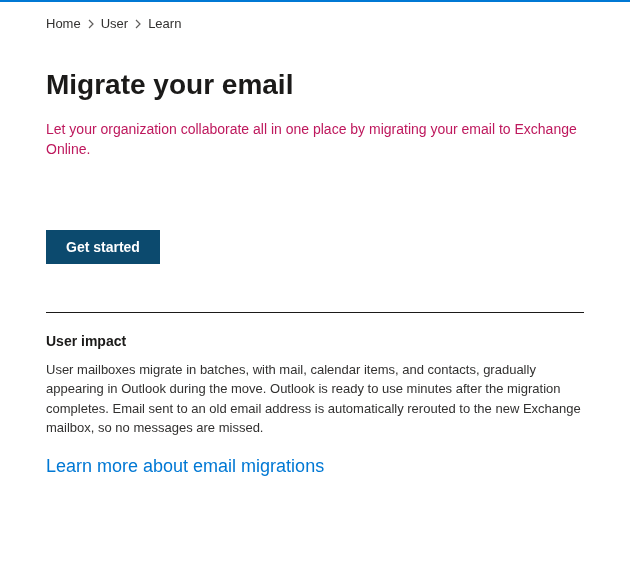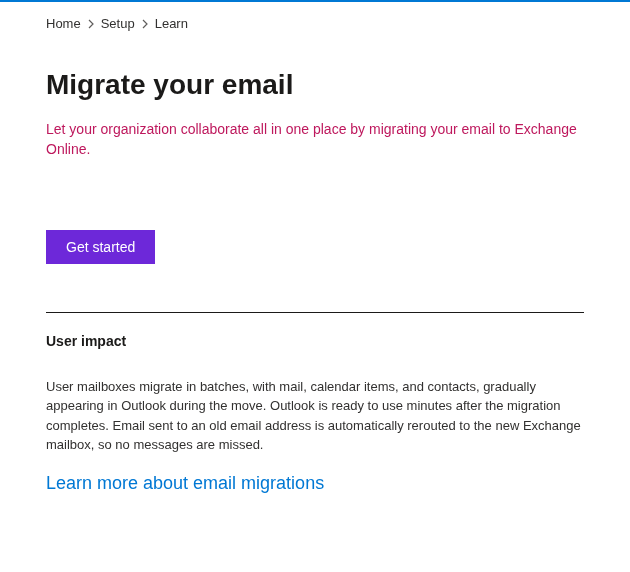--- a/index.html
+++ b/index.html
@@ -42,40 +42,40 @@
       margin-bottom: 18px;
     }
     .description {
       font-size: 14px;
       line-height: 1.45;
       color: #be185d;
       margin-bottom: 70px;
       max-width: 560px;
     }
     .primary-button {
-      background: #6d28d9;
+      background: #0c4a6e;
       color: #fff;
       border: none;
       font-size: 14px;
-      font-weight: 400;
+      font-weight: 700;
       padding: 9px 20px;
       cursor: pointer;
       font-family: inherit;
       margin-bottom: 48px;
     }
     hr.divider {
       border: none;
       border-top: 1px solid #1b1a19;
       margin-bottom: 20px;
     }
     h2.section-title {
       font-size: 14px;
       font-weight: 700;
       color: #1b1a19;
-      margin-bottom: 28px;
+      margin-bottom: 11px;
     }
     .section-body {
       font-size: 13px;
       line-height: 1.5;
       color: #323130;
       margin-bottom: 18px;
     }
     .link {
       color: #0078d4;
       text-decoration: none;
@@ -88,21 +88,21 @@
 
 
 
 <nav class="breadcrumb">
   <a href="#">Home</a>
   <span class="chevron">
     <svg width="10" height="10" viewBox="0 0 10 10">
         <path d="M3 1 L7 5 L3 9" stroke="#605e5c" stroke-width="1.2" fill="none"></path>
       </svg>
   </span>
-  <a href="#">Setup</a>
+  <a href="#">User</a>
   <span class="chevron">
     <svg width="10" height="10" viewBox="0 0 10 10">
         <path d="M3 1 L7 5 L3 9" stroke="#605e5c" stroke-width="1.2" fill="none"></path>
       </svg>
   </span>
   <span class="current">Learn</span>
 </nav>
 
 <h1 class="title">Migrate your email</h1>
 

